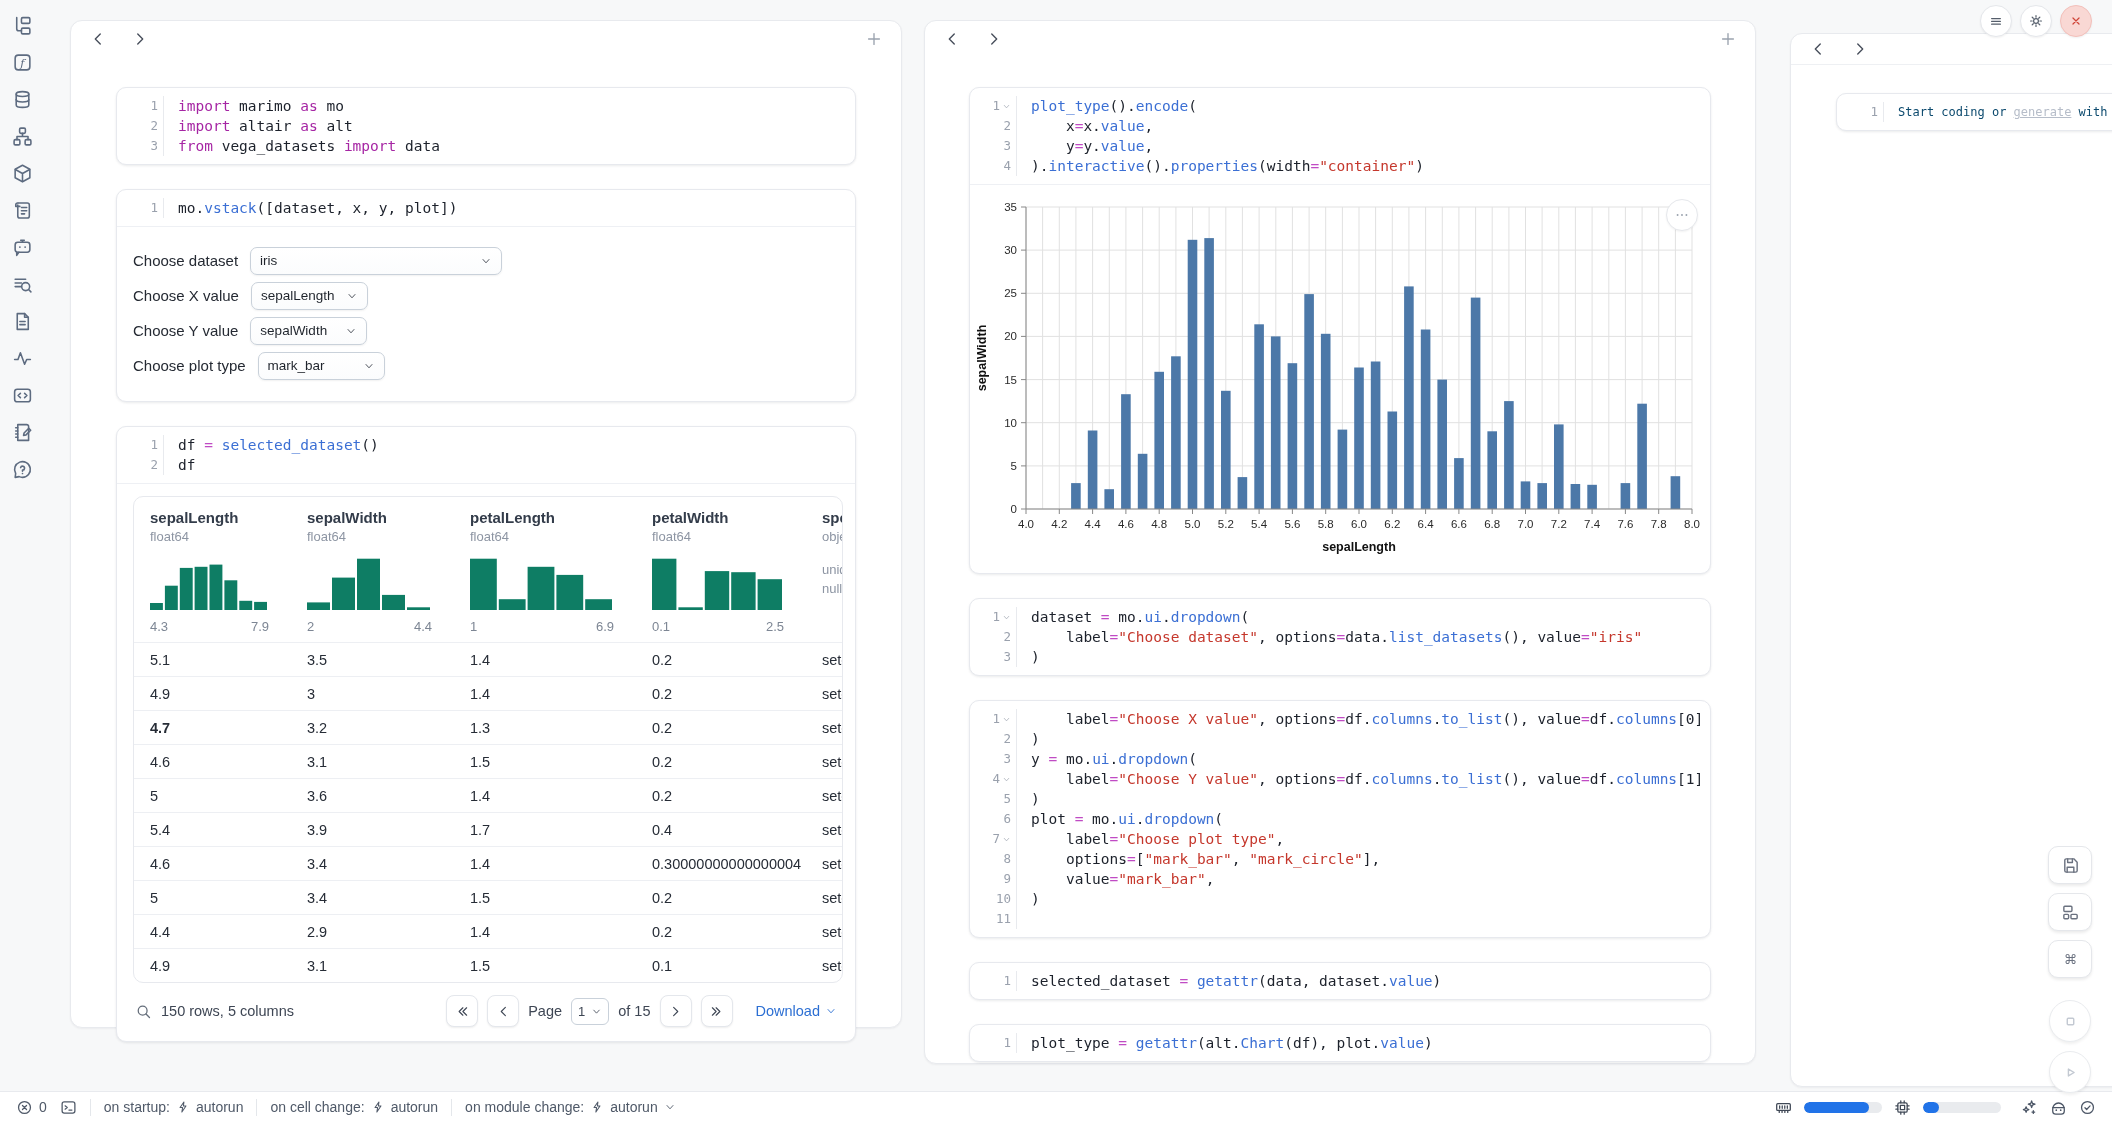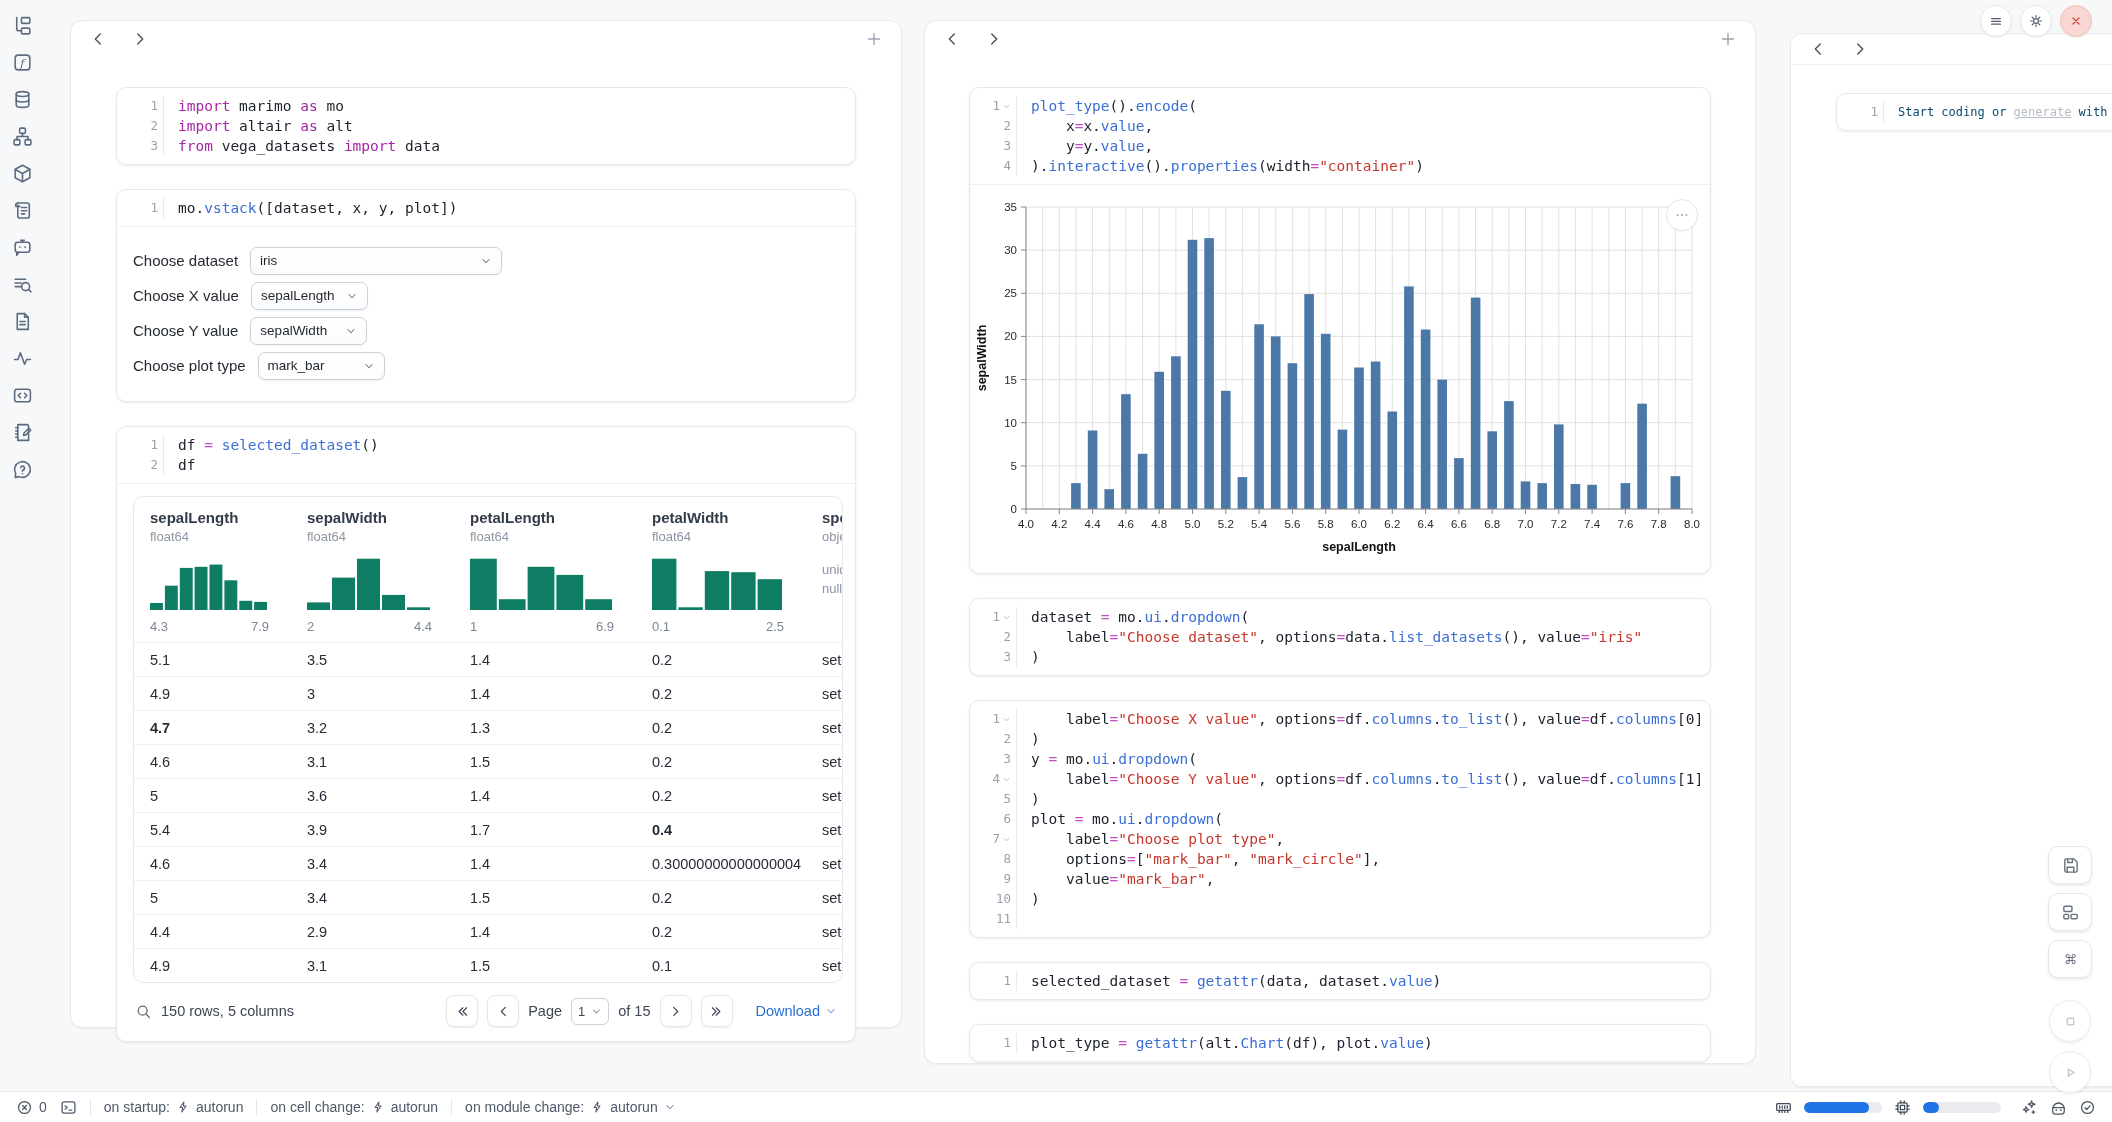--- a/index.html
+++ b/index.html
@@ -414,21 +414,21 @@
               <div class="dfcell" style="width: 157px;">5</div>
               <div class="dfcell" style="width: 163px;">3.6</div>
               <div class="dfcell" style="width: 182px;">1.4</div>
               <div class="dfcell" style="width: 170px;">0.2</div>
               <div class="dfcell" style="width: 150px;">setosa</div>
             </div>
             <div class="dfrow">
               <div class="dfcell" style="width: 157px;">5.4</div>
               <div class="dfcell" style="width: 163px;">3.9</div>
               <div class="dfcell" style="width: 182px;">1.7</div>
-              <div class="dfcell" style="width: 170px; font-weight: bold;">0.4</div>
+              <div class="dfcell" style="width: 170px;">0.4</div>
               <div class="dfcell" style="width: 150px;">setosa</div>
             </div>
             <div class="dfrow">
               <div class="dfcell" style="width: 157px;">4.6</div>
               <div class="dfcell" style="width: 163px;">3.4</div>
               <div class="dfcell" style="width: 182px;">1.4</div>
               <div class="dfcell" style="width: 170px;">0.30000000000000004</div>
               <div class="dfcell" style="width: 150px;">setosa</div>
             </div>
             <div class="dfrow">

